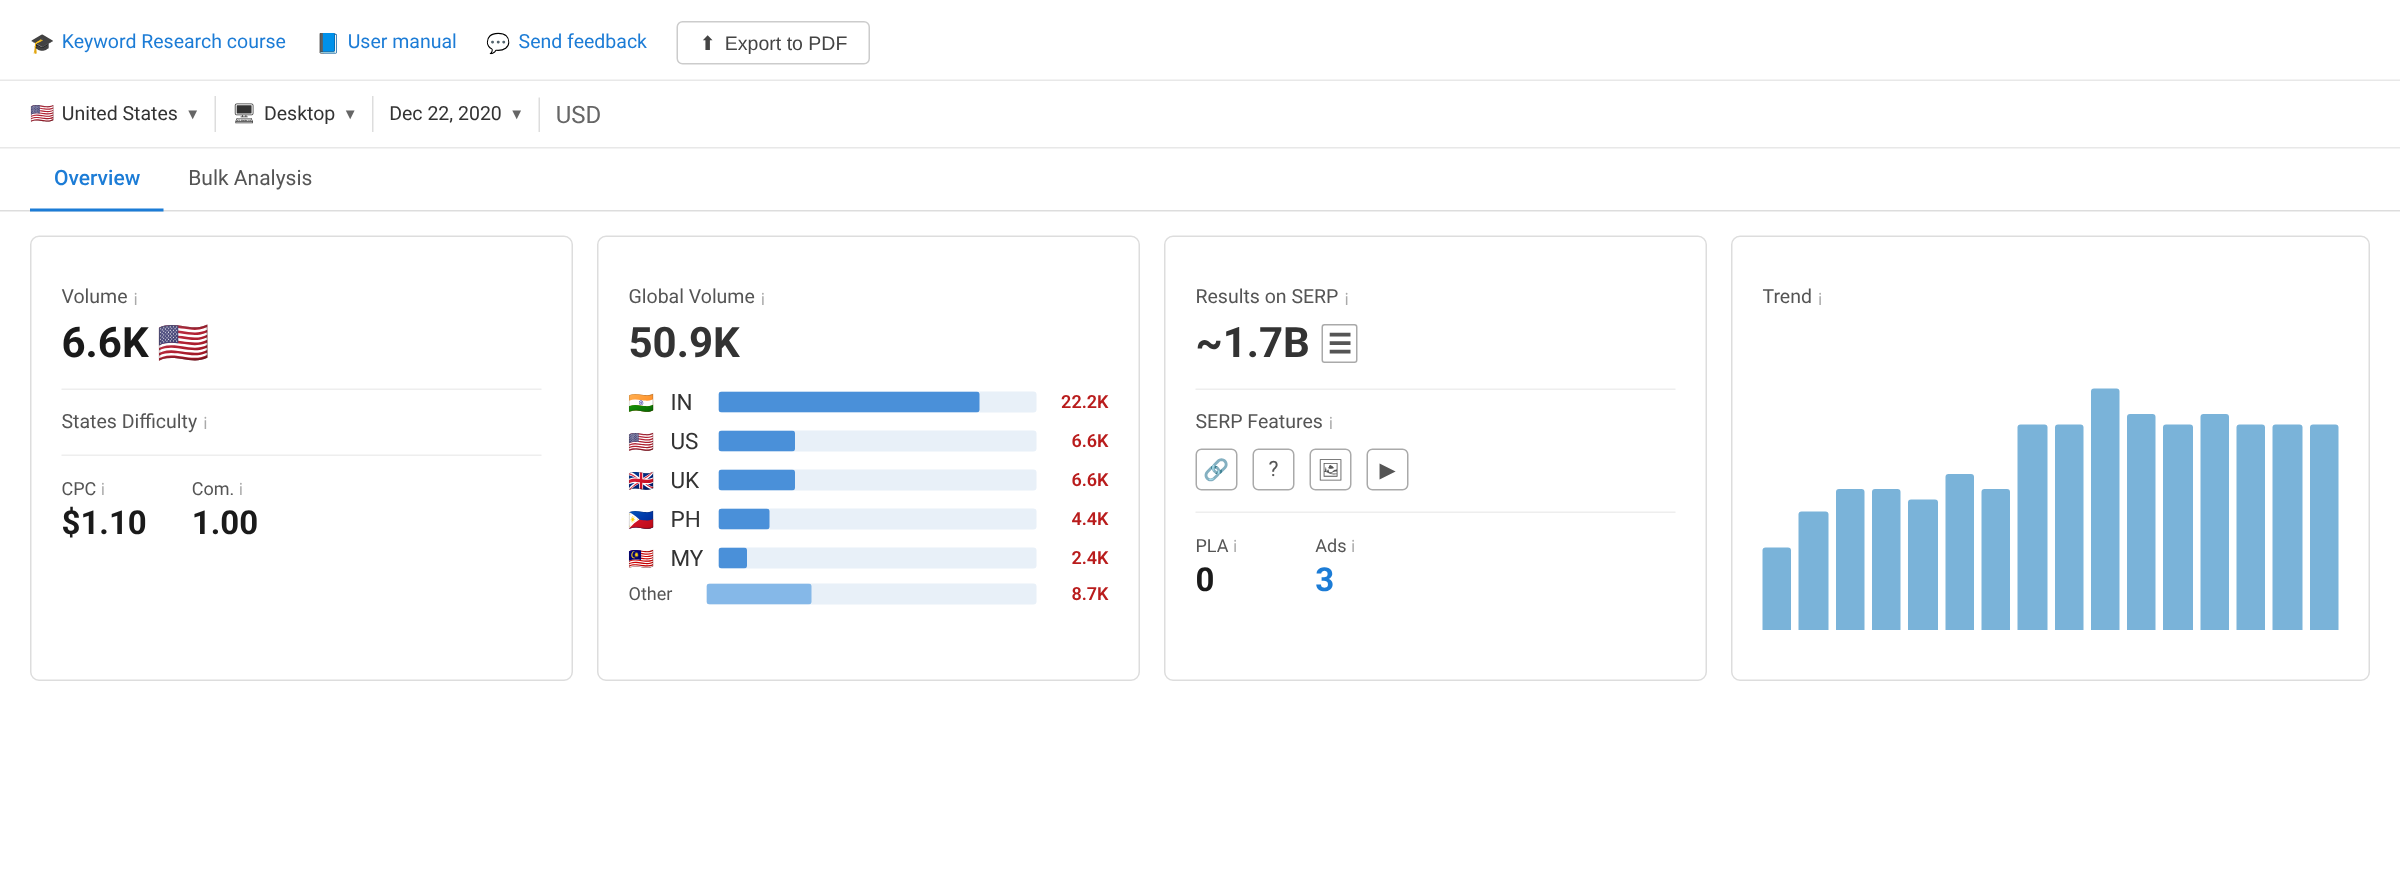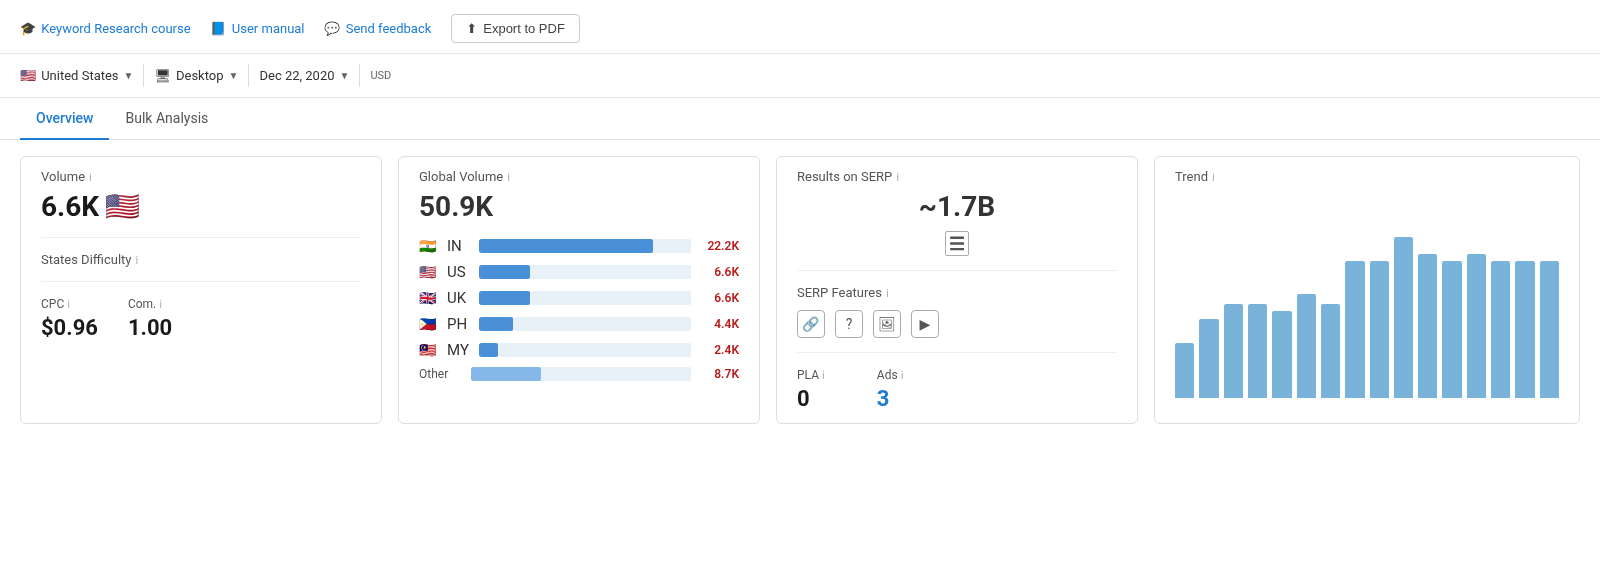--- a/index.html
+++ b/index.html
@@ -12,29 +12,29 @@
     .add-icon { color: #999; font-size: 16px; cursor: pointer; }
     
     .header-right { display: flex; align-items: center; gap: 20px; }
     .header-link { display: flex; align-items: center; gap: 5px; color: #1c7cd6; text-decoration: none; font-size: 13px; cursor: pointer; }
     .export-btn { display: flex; align-items: center; gap: 6px; border: 1px solid #ccc; border-radius: 4px; padding: 6px 14px; font-size: 13px; cursor: pointer; color: #444; background: #fff; }
     
     .subheader { display: flex; align-items: center; padding: 10px 20px; gap: 0; border-bottom: 1px solid #e8e8e8; }
     .filter-item { display: flex; align-items: center; gap: 5px; padding: 4px 10px; border-right: 1px solid #ddd; font-size: 13px; cursor: pointer; color: #333; }
     .filter-item:first-child { padding-left: 0; }
     .filter-item .chevron { font-size: 10px; color: #666; }
-    .filter-currency { padding-left: 10px; color: #666; font-size: 11px; text-align: center; }
+    .filter-currency { padding-left: 10px; color: #666; font-size: 16px; text-align: center; }
     
     .tabs { display: flex; padding: 0 20px; border-bottom: 1px solid #ddd; margin-bottom: 16px; }
     .tab { padding: 12px 16px; font-size: 14px; cursor: pointer; color: #555; border-bottom: 2px solid transparent; margin-bottom: -1px; }
     .tab.active { color: #1c7cd6; border-bottom: 2px solid #1c7cd6; font-weight: 500; }
     
     .cards-container { display: flex; gap: 16px; padding: 0 20px 20px; }
     
-    .card { border: 1px solid #ddd; border-radius: 6px; background: #fff; padding: 12px 20px; flex: 1; }
+    .card { border: 1px solid #ddd; border-radius: 6px; background: #fff; padding: 33px 20px; flex: 1; }
     
     
     .metric-label { font-size: 13px; color: #555; display: flex; align-items: center; gap: 4px; margin-bottom: 6px; }
     .metric-value { font-size: 28px; font-weight: 700; color: #1a1a1a; display: flex; align-items: center; gap: 6px; }
     .card-divider { border: none; border-top: 1px solid #eee; margin: 14px 0; }
     .kd-value { display: flex; align-items: center; gap: 10px; }
     .cpc-com-row { display: flex; gap: 30px; }
     .metric-small-label { font-size: 12px; color: #555; display: flex; align-items: center; gap: 3px; margin-bottom: 4px; }
     .metric-small-value { font-size: 22px; font-weight: 700; color: #1a1a1a; }
     
@@ -43,21 +43,21 @@
     .country-bars { display: flex; flex-direction: column; gap: 8px; margin-top: 6px; }
     .country-row { display: flex; align-items: center; gap: 8px; font-size: 13px; }
     .country-flag { font-size: 14px; width: 20px; }
     .country-code { width: 24px; color: #333; font-size: 15px; }
     .bar-bg { flex: 1; height: 14px; background: #e8f0f8; border-radius: 2px; overflow: hidden; }
     .bar-fill { height: 100%; background: #4a90d9; border-radius: 2px; }
     .country-val { width: 40px; text-align: right; color: #b91c1c; font-size: 12px; font-weight: 600; }
     .other-fill { background: #85b8e8; }
     
     
-    .serp-value { font-size: 28px; font-weight: 700; display: flex; align-items: center; gap: 8px; flex-direction: column; }
+    .serp-value { font-size: 28px; font-weight: 700; display: flex; align-items: center; gap: 8px; }
     .serp-icon { font-size: 18px; color: #555; border: 1px solid #aaa; padding: 1px 3px; border-radius: 2px; }
     .serp-features-label { font-size: 13px; color: #555; display: flex; align-items: center; gap: 4px; margin-top: 14px; margin-bottom: 10px; }
     .feature-icons { display: flex; gap: 10px; margin-bottom: 14px; }
     .feature-icon { width: 28px; height: 28px; border: 1px solid #aaa; border-radius: 4px; display: flex; align-items: center; justify-content: center; font-size: 14px; color: #555; }
     .pla-ads-row { display: flex; gap: 52px; }
     .pla-val { font-size: 22px; font-weight: 700; color: #1a1a1a; }
     .ads-val { font-size: 22px; font-weight: 700; color: #1c7cd6; }
     
     
     .trend-card { flex: 1.2; }
@@ -131,21 +131,21 @@
       <span>States Difficulty</span>
       <span class="info-icon">ℹ</span>
     </div>
     <hr class="card-divider">
     <div class="cpc-com-row">
       <div>
         <div class="metric-small-label">
           <span>CPC</span>
           <span class="info-icon">ℹ</span>
         </div>
-        <div class="metric-small-value">$0.96</div>
+        <div class="metric-small-value">$1.10</div>
       </div>
       <div>
         <div class="metric-small-label">
           <span>Com.</span>
           <span class="info-icon">ℹ</span>
         </div>
         <div class="metric-small-value">1.00</div>
       </div>
     </div>
   </div>

